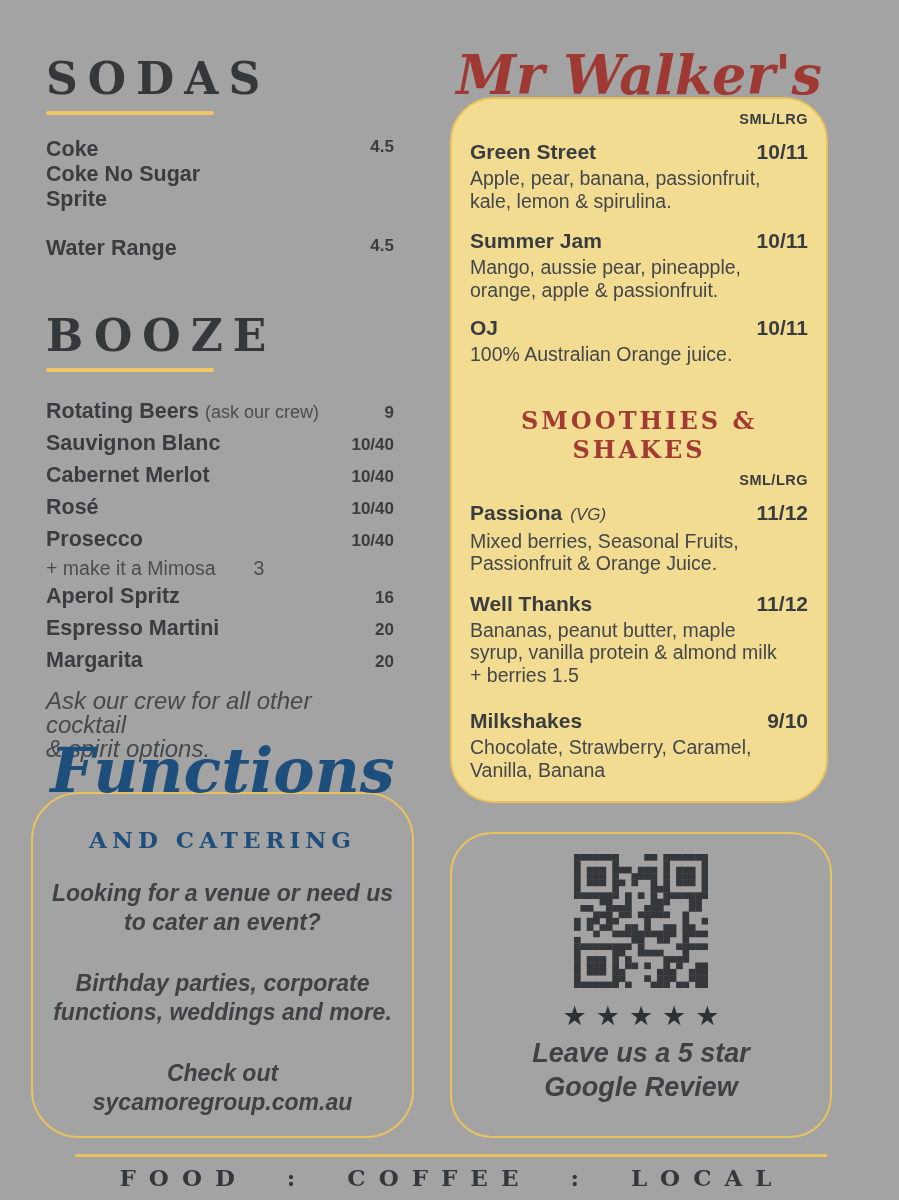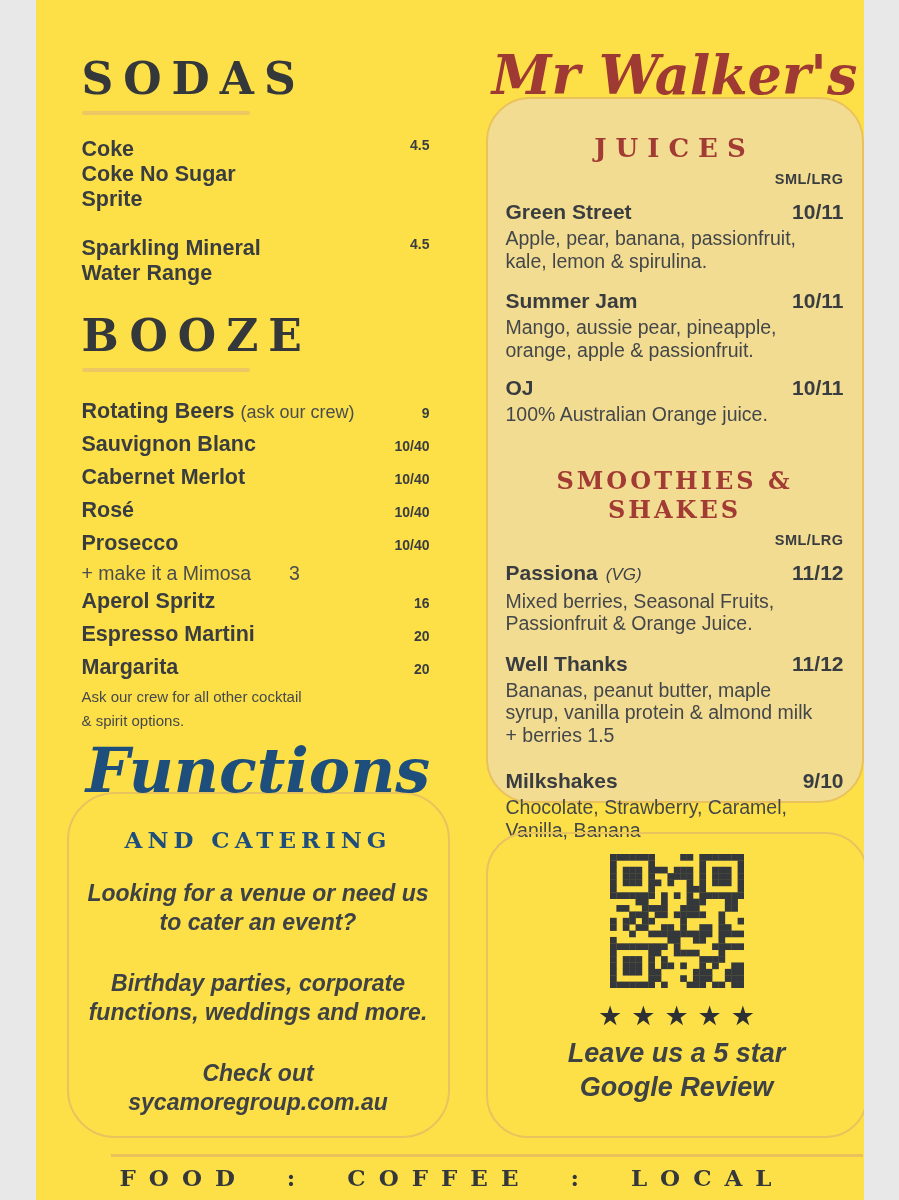--- a/index.html
+++ b/index.html
@@ -1,41 +1,41 @@
 <!DOCTYPE html>
 <html><head>
 <meta charset="utf-8">
 <style>
   html,body{margin:0;padding:0;background:#e8e8e8;}
   .page{
-    position:relative;width:828px;height:1200px;margin:0 auto;
-    background:#fde047;overflow:hidden;
+    position:relative;width:899px;height:1200px;margin:0 auto;
+    background:#a3a3a3;overflow:hidden;
     font-family:"Liberation Sans",sans-serif;color:#3f4245;
   }
   
   .slab{
     font-family:"DejaVu Serif",serif;font-weight:700;color:#35383b;
     letter-spacing:10px;font-size:44px;line-height:1.1;
   }
   .rule{height:4px;background:#ecc763;border-radius:2px;width:168px;margin-top:8px;}
   
   .sodas{position:absolute;left:46px;top:55px;width:348px;}
   .booze{position:absolute;left:46px;top:312px;width:348px;}
   .itemrow{display:flex;justify-content:space-between;align-items:flex-start;}
   .iname{font-weight:700;font-size:21.5px;color:#3a3d40;}
-  .iprice{font-weight:700;font-size:14px;color:#3a3d40;white-space:nowrap;}
+  .iprice{font-weight:700;font-size:17px;color:#3a3d40;white-space:nowrap;}
   .soda-block{margin-top:22px;gap:13px;}
   .soda-block .lines div{line-height:25px;}
   .soda-gap{margin-top:24px;}
   .booze-list{margin-top:24px;}
   .booze-row{display:flex;justify-content:space-between;align-items:baseline;line-height:31px;}
   .bnote{font-weight:400;font-size:18px;color:#4a4d50;margin-left:6px;}
   .addon-row{font-size:19.5px;font-weight:400;line-height:25px;color:#4a4d50;}
   .addon-price{margin-left:38px;}
-  .footnote{font-size:15px;line-height:24px;color:#46494c;}
+  .footnote{margin-top:12px;font-style:italic;font-size:24px;line-height:24px;color:#46494c;}
   
   .fbox{
     position:absolute;left:31px;top:792px;width:379px;height:342px;
     border:2px solid #e8c35e;border-radius:48px;
   }
   .script{
     font-family:"DejaVu Serif",serif;font-style:italic;font-weight:700;
     text-align:center;white-space:nowrap;
   }
   .fscript{position:absolute;top:-60px;left:0;right:0;font-size:62px;color:#1e4e7b;}
@@ -44,21 +44,21 @@
     font-weight:700;font-size:23px;letter-spacing:5px;color:#1e4e7b;
   }
   .fpara{
     margin-top:26px;text-align:center;font-weight:700;font-style:italic;
     font-size:23px;line-height:29px;color:#3f4245;
   }
   
   .panel{
     position:absolute;left:450px;top:97px;width:378px;height:706px;
     background:#f2dc92;border:2px solid #eac25c;border-radius:44px;
-    padding:12px 18px;box-sizing:border-box;
+    padding:4px 18px;box-sizing:border-box;
   }
   .pscript{position:absolute;top:-56px;left:-10px;right:-10px;font-size:54px;color:#9e3a33;}
   .ptitle{
     text-align:center;font-family:"DejaVu Serif",serif;font-weight:700;
     color:#a13b34;letter-spacing:9px;font-size:26px;margin-top:22px;
   }
   .ptitle2{
     text-align:center;font-family:"DejaVu Serif",serif;font-weight:700;
     color:#a13b34;letter-spacing:3px;font-size:24px;margin-top:40px;
   }
@@ -99,21 +99,20 @@
       <div class="lines iname">
         <div>Coke</div>
         <div>Coke No Sugar</div>
         <div>Sprite</div>
       </div>
       <div class="iprice">4.5</div>
     </div>
 
     <div class="soda-block soda-gap itemrow">
       <div class="lines iname">
-        <div>Sparkling Mineral</div>
         <div>Water Range</div>
       </div>
       <div class="iprice">4.5</div>
     </div>
   </div>
 
   <div class="booze">
     <div class="slab">BOOZE</div>
     <div class="rule"></div>
 
@@ -173,21 +172,20 @@
       <div>functions, weddings and more.</div>
     </div>
     <div class="fpara" style="margin-top:32px;">
       <div>Check out</div>
       <div>sycamoregroup.com.au</div>
     </div>
   </div>
 
   <div class="panel">
     <div class="script pscript">Mr Walker's</div>
-    <div class="ptitle">JUICES</div>
     <div class="sizehdr">SML/LRG</div>
 
     <div class="prow">
       <div class="pname">Green Street</div>
       <div class="pprice">10/11</div>
     </div>
     <div class="pdesc">
       <div>Apple, pear, banana, passionfruit,</div>
       <div>kale, lemon &amp; spirulina.</div>
     </div>

